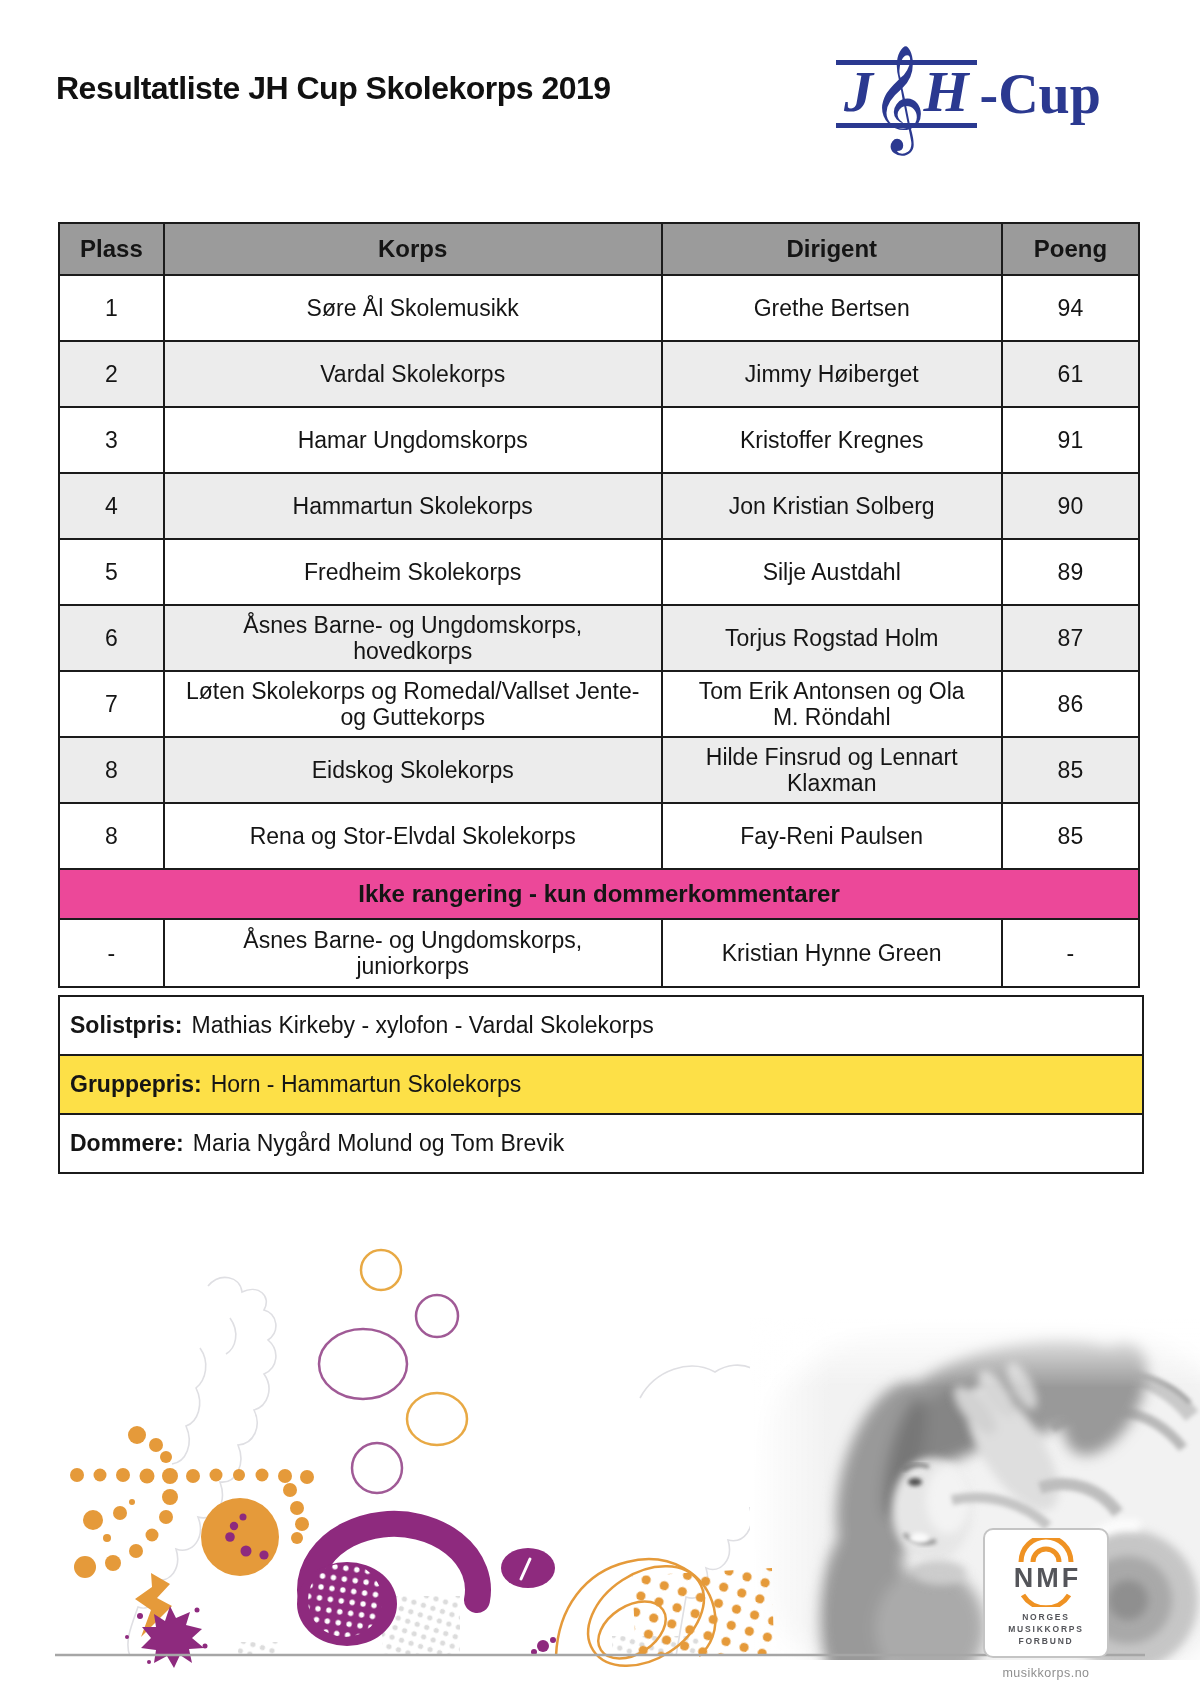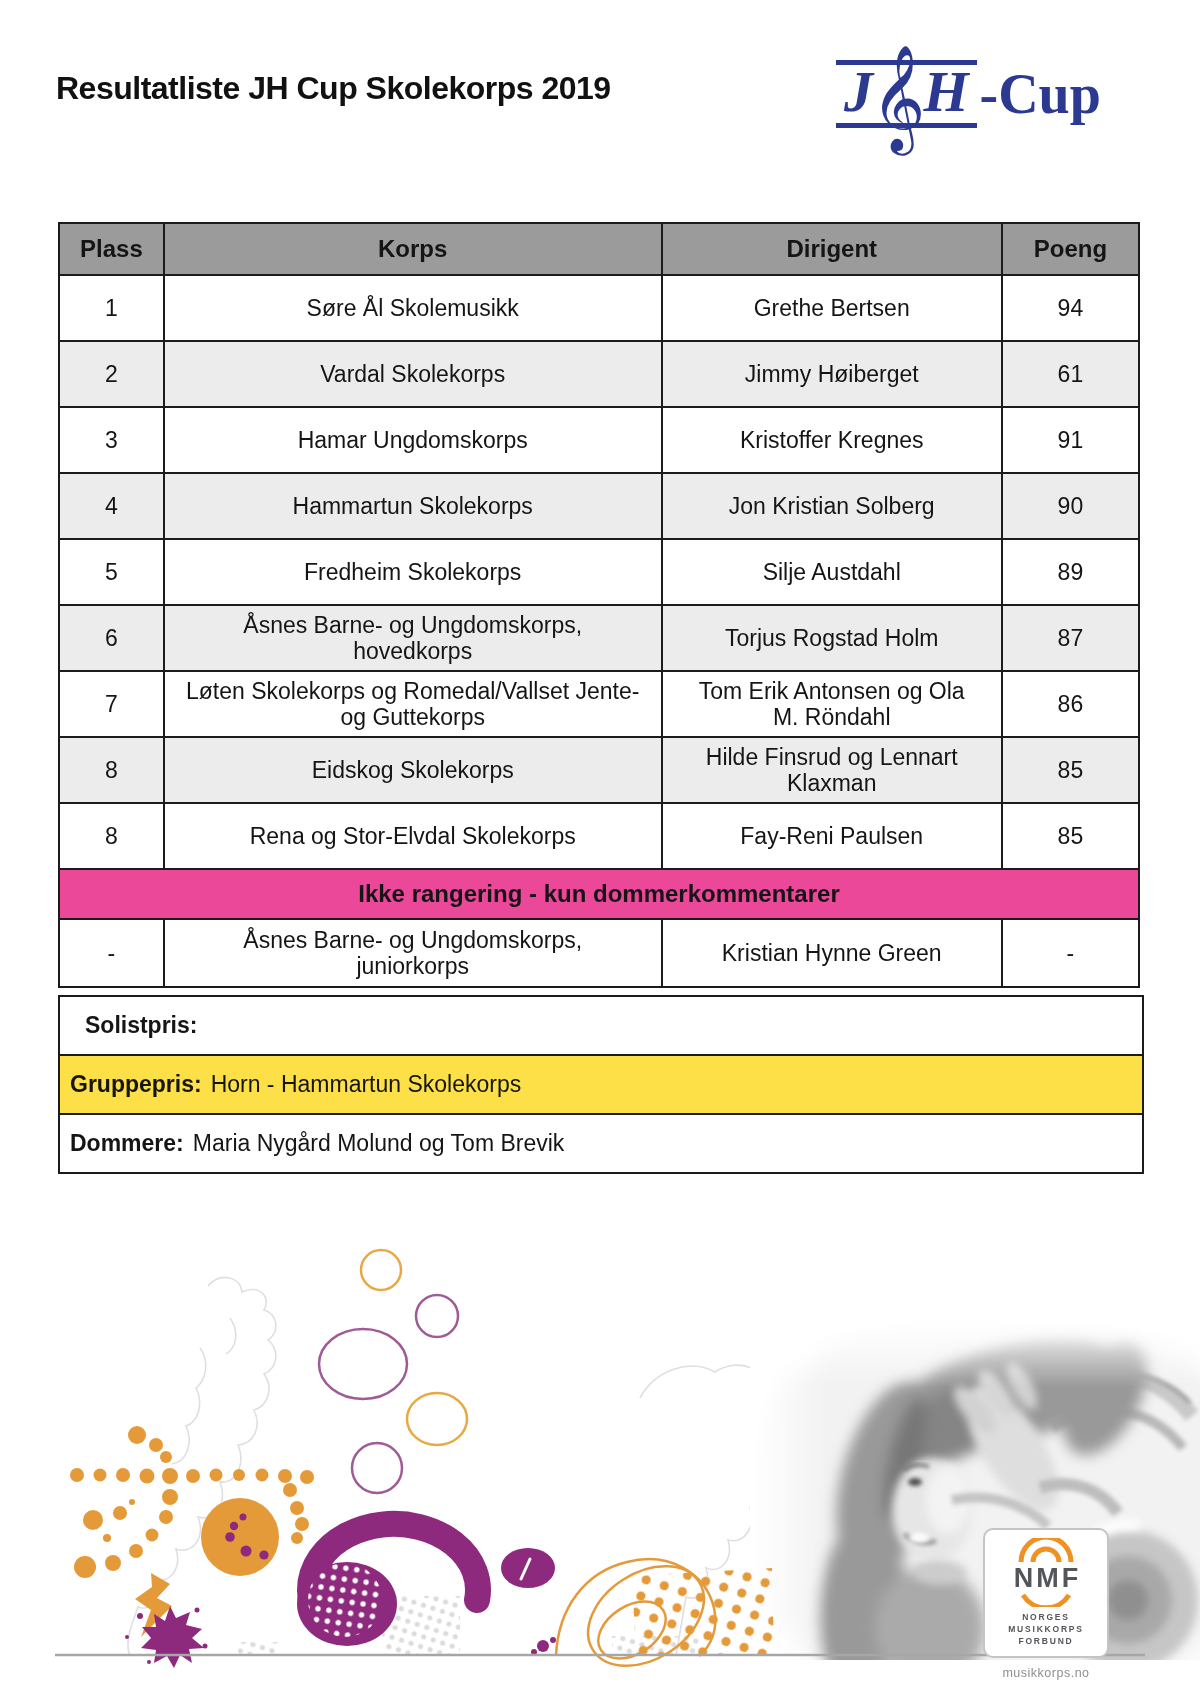--- a/index.html
+++ b/index.html
@@ -22,21 +22,21 @@
   .results th{background:#9b9b9b;height:48px;font-weight:bold;font-size:24px;}
   .results td{height:60px;line-height:1.15;background:#ffffff;}
   .results tr.alt td{background:#ececec;}
   .results td.c-korps,.results td.c-dirigent{padding:2px 21px;}
   .results td.band{background:#ec4899;font-weight:bold;font-size:24px;height:46px;}
   .results tr.last td{height:62px;}
 
   
   .awards{position:absolute;left:58px;top:995px;width:1082px;border:2.5px solid #1b1b1b;}
   .award-row{display:flex;align-items:center;height:57px;padding-left:10px;font-size:23px;color:#151515;background:#fff;border-top:2.5px solid #1b1b1b;}
-  .award-row:first-child{border-top:none;margin-left:15px;}
+  .award-row:first-child{border-top:none;}
   .award-row.alt{background:#fde047;}
   .award-label{font-weight:bold;margin-right:9px;}
 
   
   .art{position:absolute;left:0;top:1148px;}
 
   
   .nmf-card{position:absolute;left:983px;top:1528px;width:126px;height:130px;background:#ffffff;border:2px solid #c4c4c4;border-radius:10px;display:flex;flex-direction:column;align-items:center;justify-content:center;z-index:6;box-sizing:border-box;}
   .nmf-acronym{font-size:27px;font-weight:bold;color:#54555a;letter-spacing:3px;line-height:1;margin:1px 0 0 3px;}
   .nmf-org{margin-top:5px;font-size:8.5px;font-weight:bold;letter-spacing:1.8px;color:#54555a;text-align:center;line-height:1.4;}
@@ -134,20 +134,21 @@
       <td class="c-korps">Åsnes Barne- og Ungdomskorps, juniorkorps</td>
       <td class="c-dirigent">Kristian Hynne Green</td>
       <td class="c-poeng">-</td>
     </tr>
   </tbody>
     </table>
 
   <div class="awards">
     <div class="award-row">
       <span class="award-label">Solistpris:</span>
+      <span class="award-value">Mathias Kirkeby - xylofon - Vardal Skolekorps</span>
     </div>
     <div class="award-row alt">
       <span class="award-label">Gruppepris:</span>
       <span class="award-value">Horn - Hammartun Skolekorps</span>
     </div>
     <div class="award-row">
       <span class="award-label">Dommere:</span>
       <span class="award-value">Maria Nygård Molund og Tom Brevik</span>
     </div>
   </div>

